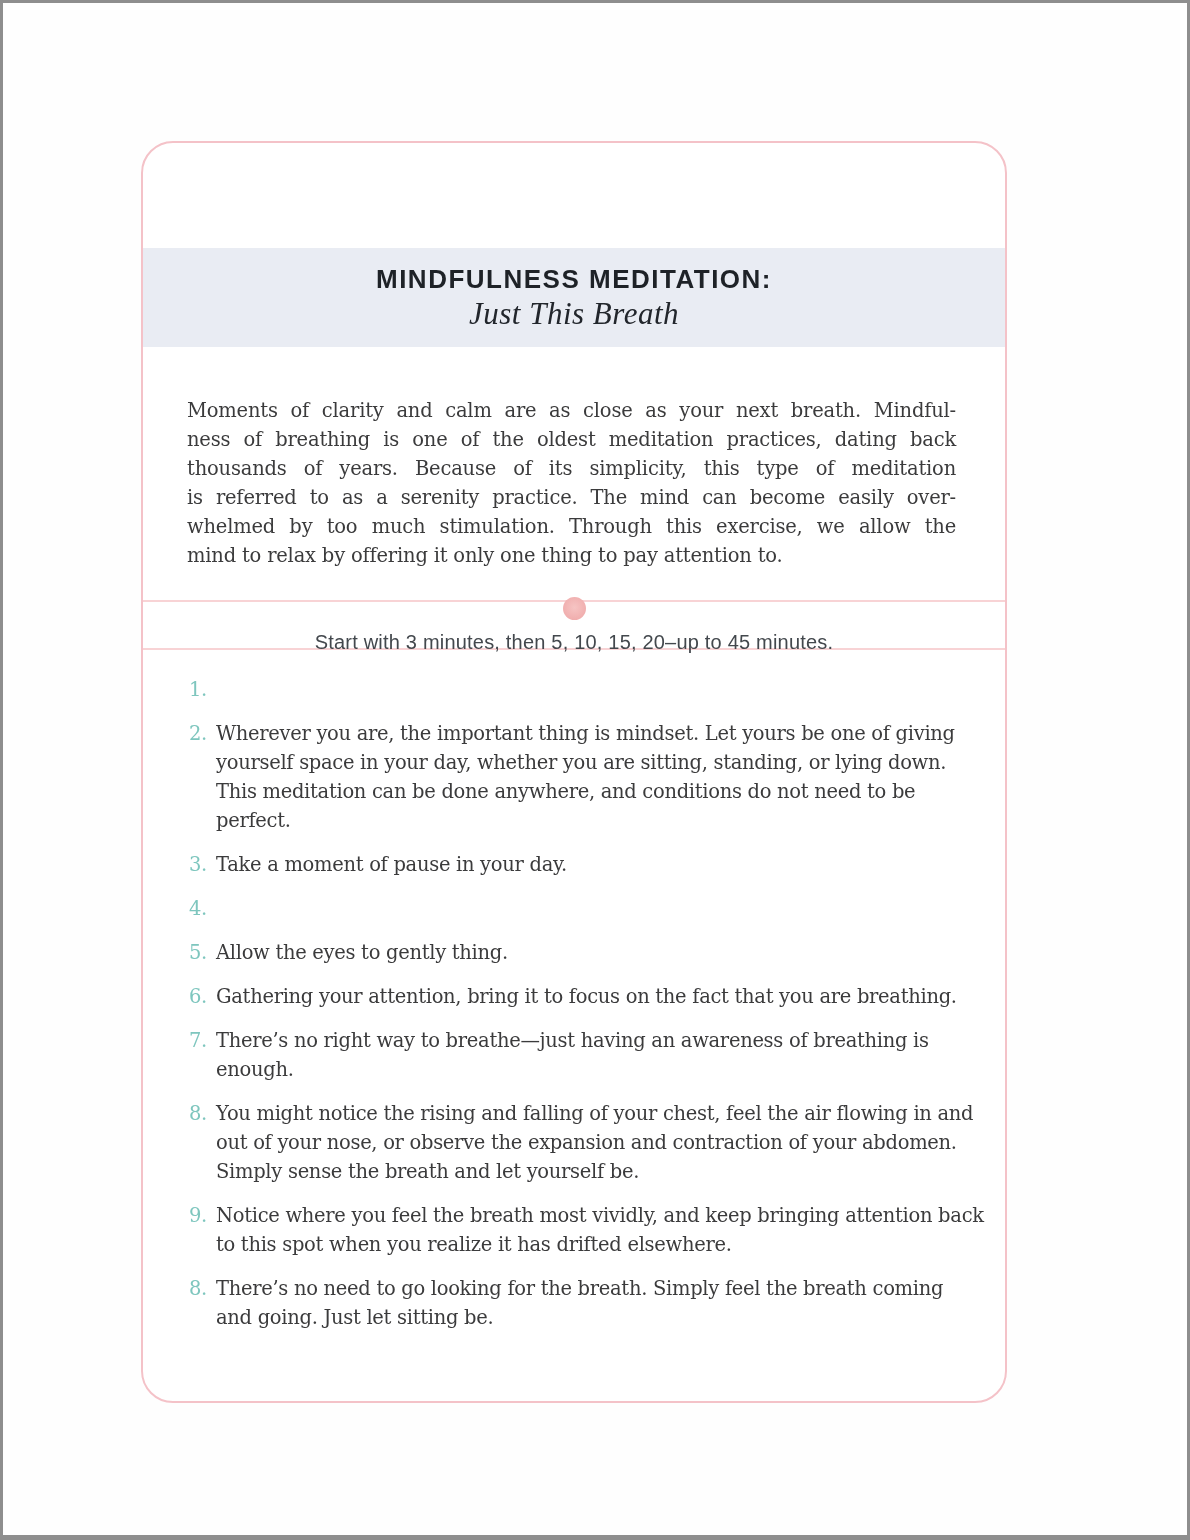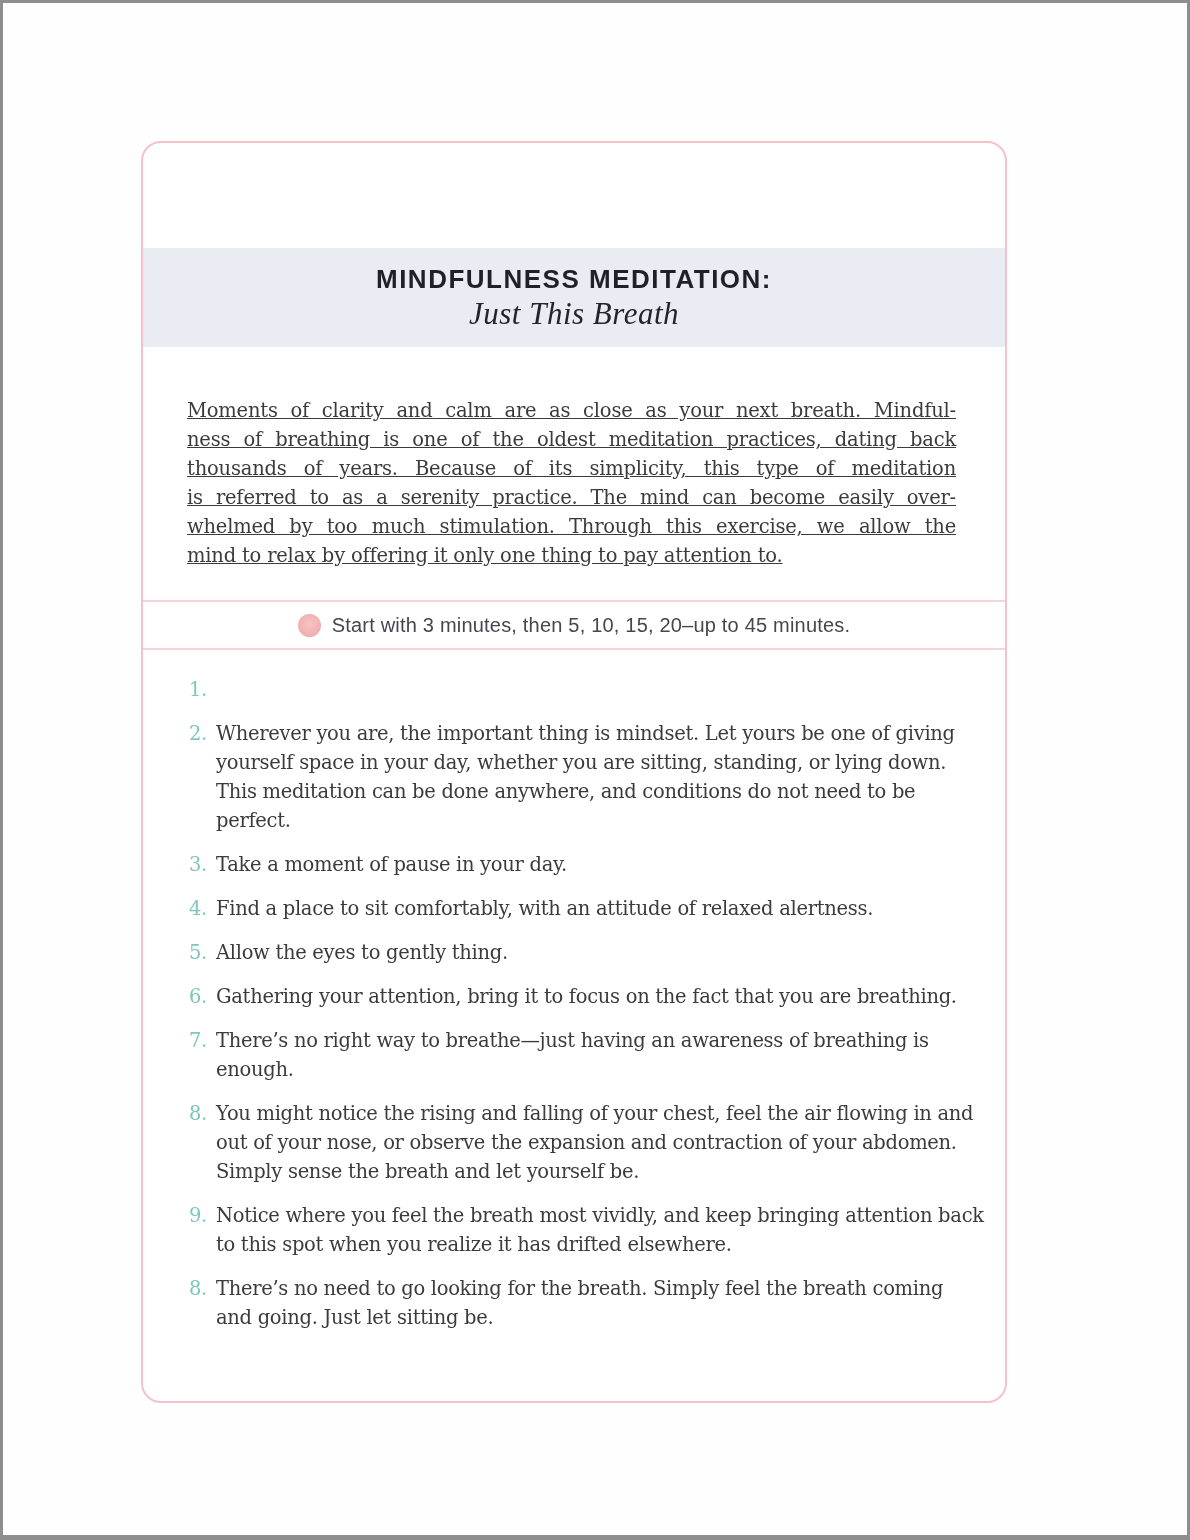--- a/index.html
+++ b/index.html
@@ -12,21 +12,21 @@
     border-bottom-width:5px;
     overflow:hidden;
     font-family:"Liberation Serif", serif;
   }
   .card{
     position:absolute;
     left:138px;top:138px;
     width:866px;height:1262px;
     box-sizing:border-box;
     border:2px solid #f4c2c8;
-    border-radius:20px;
+    border-radius:32px;
     background:#ffffff;
     overflow:hidden;
   }
   .band{
     margin-top:105px;
     height:99px;
     background:#e9ecf3;
     display:flex;
     flex-direction:column;
     align-items:center;
@@ -50,35 +50,36 @@
     color:#22262c;
   }
   .intro{
     margin:49px 49px 0 44px;
     font-family:"DejaVu Serif", serif;
     font-size:19.5px;
     line-height:29px;
     letter-spacing:-0.2px;
     color:#3b3b3c;
   }
-  .jline{ text-align:justify; text-align-last:justify;text-decoration:underline; }
+  .jline{ text-align:justify; text-align-last:justify; }
   .jline.last{ text-align-last:left; }
   .tip{
     margin-top:30px;
     border-top:2px solid #f8d3d5;
     border-bottom:2px solid #f8d3d5;
     height:46px;
     display:flex;
     align-items:center;
     justify-content:center;
     gap:11px;
     font-family:"Liberation Sans", sans-serif;
     font-size:20px;
     letter-spacing:0.2px;
     color:#43484d;
+    flex-direction:column;
   }
   .dot{
     width:23px;height:23px;
     border-radius:50%;
     background:radial-gradient(circle at 50% 45%, #f6c4c3 0%, #f0adad 75%);
     flex:none;
   }
   .steps{
     list-style:none;
     margin:25px 0 0 0;
@@ -136,21 +137,20 @@
       <li class="step">
         <span class="num">2.</span>
         <span class="txt">Wherever you are, the important thing is mindset. Let yours be one of giving yourself space in your day, whether you are sitting, standing, or lying down. This meditation can be done anywhere, and conditions do not need to be perfect.</span>
       </li>
       <li class="step">
         <span class="num">3.</span>
         <span class="txt">Take a moment of pause in your day.</span>
       </li>
       <li class="step">
         <span class="num">4.</span>
-        <span class="txt">Find a place to sit comfortably, with an attitude of relaxed alertness.</span>
       </li>
       <li class="step">
         <span class="num">5.</span>
         <span class="txt">Allow the eyes to gently thing.</span>
       </li>
       <li class="step">
         <span class="num">6.</span>
         <span class="txt">Gathering your attention, bring it to focus on the fact that you are breathing.</span>
       </li>
       <li class="step">

